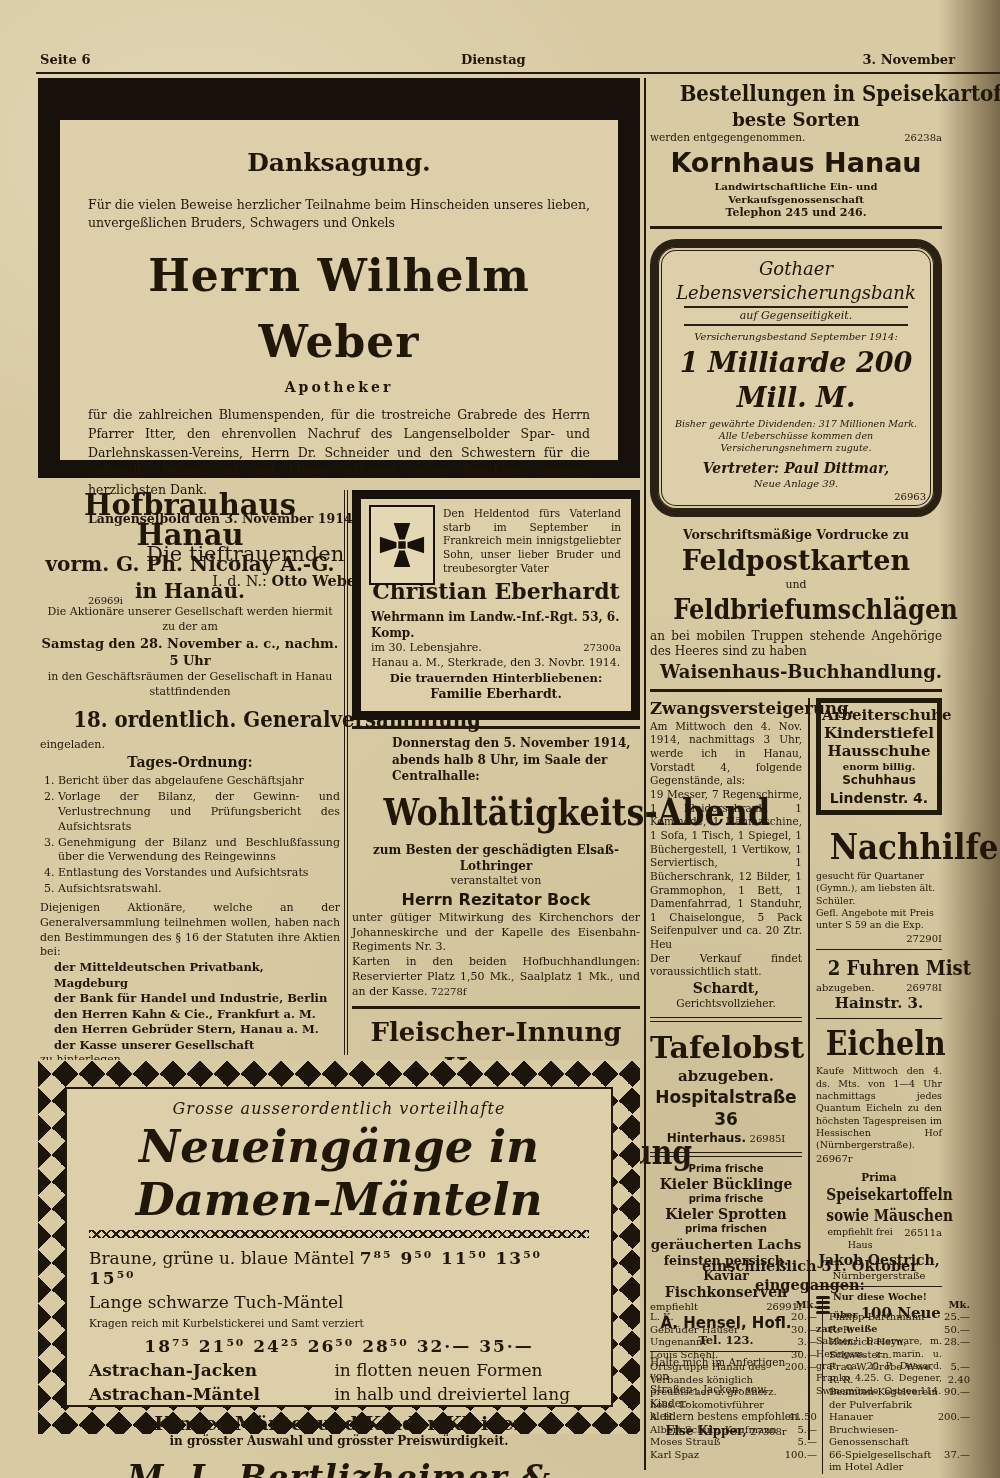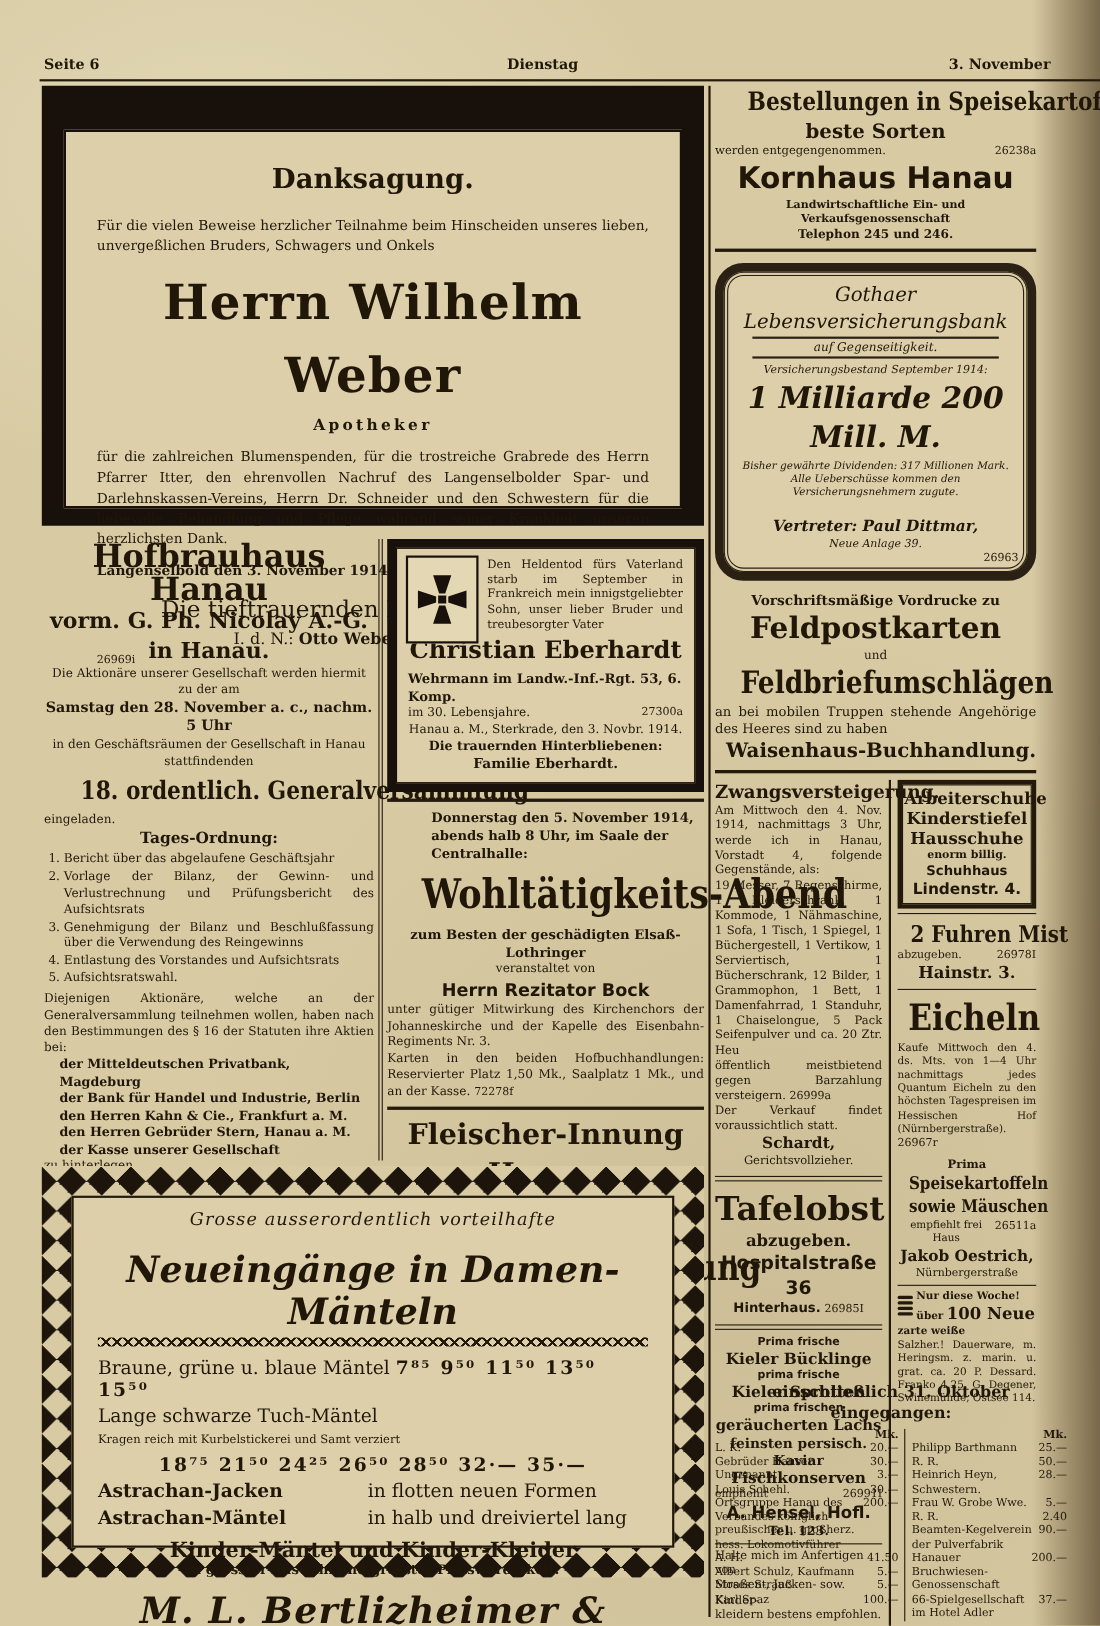--- a/index.html
+++ b/index.html
@@ -71,21 +71,21 @@
   .fl-t{font-size:26px;}
   .fl-big{font-size:33px;margin:2px 0;}
   .fl-sig{font-size:21px;}
   
   .mantel{left:38px;top:1060px;width:602px;height:374px;box-sizing:border-box;padding:27px;
           background:conic-gradient(from 45deg,#1d150c 0 25%,#d8cba4 0 50%,#1d150c 0 75%,#d8cba4 0);
           background-size:27px 27px;}
   .mantel-in{background:#dccfaa;border:2px solid #241a0c;height:100%;box-sizing:border-box;
              padding:10px 22px 6px;text-align:center;}
   .ma-hdr{font-size:16px;letter-spacing:1px;}
-  .ma-title{font-size:33px;margin:16px 0 4px;}
+  .ma-title{font-size:45px;margin:2px 0 4px;}
   .zig{height:8px;margin:2px 0 10px;
        background:repeating-linear-gradient(45deg,#241a0c 0 2px,transparent 2px 7px),
                   repeating-linear-gradient(-45deg,#241a0c 0 2px,transparent 2px 7px);}
   .ma-row{font-size:17px;margin:4px 0;text-align:left;}
   .ma-row .lbl{display:inline-block;min-width:240px;}
   .ma-prices{font-weight:bold;letter-spacing:2px;}
   .ma-note{font-size:10.5px;display:inline-block;vertical-align:middle;text-align:left;line-height:1.15;}
   .ma-kinder{font-size:19px;font-weight:bold;margin-top:8px;}
   .ma-sig{font-size:33px;font-style:italic;margin-top:10px;letter-spacing:1px;}
   
@@ -291,21 +291,21 @@
     </div>
     <hr class="hr2">
 
     <div class="goth">
       <div class="goth-t">Gothaer Lebensversicherungsbank</div>
       <div style="border-top:2px solid #2a2014;border-bottom:2px solid #2a2014;padding:1px 0;margin:2px 18px;font-size:11px;">auf Gegenseitigkeit.</div>
       <div style="font-size:10px;margin-top:4px;">Versicherungsbestand September 1914:</div>
       <div class="goth-big">1 Milliarde 200 Mill. M.</div>
       <div style="font-size:9.5px;">Bisher gewährte Dividenden: 317 Millionen Mark.</div>
       <div style="font-size:9.5px;">Alle Ueberschüsse kommen den Versicherungsnehmern zugute.</div>
-      <div style="font-size:14px;margin-top:15px;text-align:center;" class="b">Vertreter: Paul Dittmar,</div>
+      <div style="font-size:14px;margin-top:4px;text-align:center;" class="b">Vertreter: Paul Dittmar,</div>
       <div style="font-size:10px;">Neue Anlage 39.</div>
       <div class="num" style="text-align:right;font-style:normal;">26963</div>
     </div>
 
     <div class="c">
       <div class="b" style="font-size:12.5px;">Vorschriftsmäßige Vordrucke zu</div>
       <div class="feld-t1 b">Feldpostkarten</div>
       <div style="font-size:11px;">und</div>
       <div class="feld-t2 b"><span class="cond">Feldbriefumschlägen</span></div>
       <div class="j" style="font-size:12px;text-align:justify;">an bei mobilen Truppen stehende Angehörige des Heeres sind zu haben</div>
@@ -313,21 +313,20 @@
     </div>
     <hr class="hr2">
 
     <div class="subrow">
 
       <div class="subL">
         <div>
           <div class="zw-t b">Zwangsversteigerung.</div>
           <div class="j small">Am Mittwoch den 4. Nov. 1914, nachmittags 3 Uhr, werde ich in Hanau, Vorstadt 4, folgende Gegenstände, als:</div>
           <div class="j small">19 Messer, 7 Regenschirme, 1 Kleiderschrank, 1 Kommode, 1 Nähmaschine, 1 Sofa, 1 Tisch, 1 Spiegel, 1 Büchergestell, 1 Vertikow, 1 Serviertisch, 1 Bücherschrank, 12 Bilder, 1 Grammophon, 1 Bett, 1 Damenfahrrad, 1 Standuhr, 1 Chaiselongue, 5 Pack Seifenpulver und ca. 20 Ztr. Heu</div>
-          <div class="j small"><span>öffentlich meistbietend gegen Barzahlung versteigern.</span> <span class="num">26999a</span></div>
           <div class="j small">Der Verkauf findet voraussichtlich statt.</div>
           <div class="c b" style="font-size:14px;">Schardt,</div>
           <div class="c small">Gerichtsvollzieher.</div>
         </div>
         <hr class="hrd">
         <div class="c">
           <div class="b" style="font-size:30px;">Tafelobst</div>
           <div class="b" style="font-size:15px;">abzugeben.</div>
           <div class="b sans" style="font-size:17px;">Hospitalstraße 36</div>
           <div><span class="b sans" style="font-size:12px;">Hinterhaus.</span> <span class="num">26985I</span></div>
@@ -361,20 +360,28 @@
 
       <div class="subR">
         <div class="shoe-box">
           <div class="l">Arbeiterschuhe</div>
           <div class="l">Kinderstiefel</div>
           <div class="l">Hausschuhe</div>
           <div class="b" style="font-size:10px;">enorm billig.</div>
           <div class="b sans" style="font-size:12px;">Schuhhaus</div>
           <div class="b sans" style="font-size:14px;">Lindenstr. 4.</div>
         </div>
+        <div class="c" style="margin-top:8px;">
+          <div class="nach-t b"><span class="cond">Nachhilfe</span></div>
+          <div class="j" style="font-size:9.5px;text-align:left;">gesucht für Quartaner (Gymn.), am liebsten ält. Schüler.</div>
+          <div style="display:flex;font-size:9.5px;">
+              <span style="text-align:left;">Gefl. Angebote mit Preis unter S 59 an die Exp.</span>
+            </div>
+          <div class="num" style="text-align:right;">27290I</div>
+        </div>
         <hr class="hr1">
         <div>
           <div class="mist-t b"><span class="cond">2 Fuhren Mist</span></div>
           <div style="display:flex;font-size:10px;">
               <span>abzugeben.</span>
               <span class="num" style="margin-left:auto;">26978I</span>
             </div>
           <div class="c b" style="font-size:15px;">Hainstr. 3.</div>
         </div>
         <hr class="hr1">

